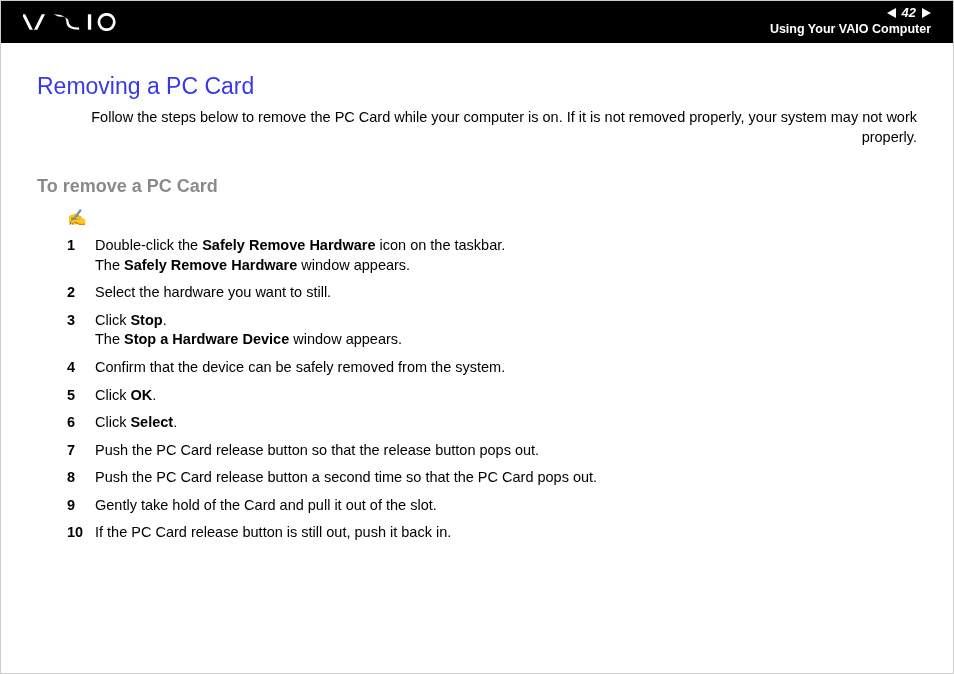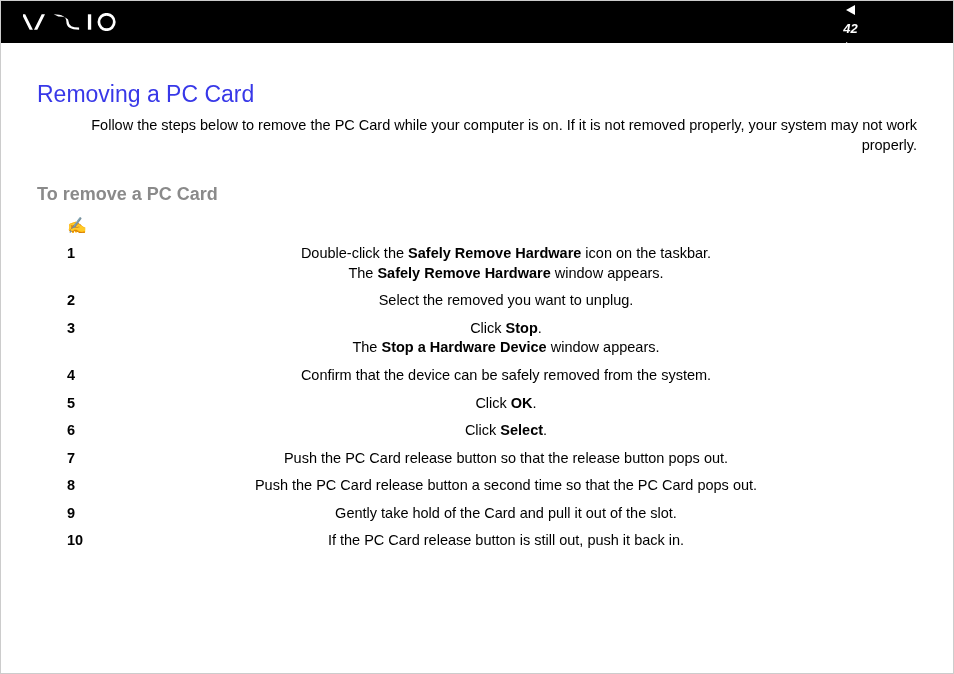--- a/index.html
+++ b/index.html
@@ -35,35 +35,34 @@
   }
   .nav-row {
     display: flex;
     align-items: center;
     justify-content: flex-end;
     gap: 6px;
     font-style: italic;
     font-weight: bold;
     font-size: 13px;
     margin-bottom: 2px;
-    flex-direction: column;
   }
   .nav-arrow-left, .nav-arrow-right {
     width: 0; height: 0;
     border-top: 5px solid transparent;
     border-bottom: 5px solid transparent;
   }
   .nav-arrow-left { border-right: 9px solid #fff; }
   .nav-arrow-right { border-left: 9px solid #fff; }
   .section-label {
     font-size: 12.5px;
     font-weight: bold;
   }
   .content {
-    padding: 38px 36px 0 36px;
+    padding: 30px 36px 0 36px;
   }
   .title {
     color: #3838e8;
     font-size: 23px;
     font-weight: normal;
     margin-bottom: 8px;
   }
   .intro {
     font-size: 14.5px;
     line-height: 1.35;
@@ -98,21 +97,21 @@
     margin-left: 30px;
     margin-bottom: 8px;
     font-size: 14.5px;
     line-height: 1.35;
   }
   .step-num {
     font-weight: bold;
     width: 28px;
     flex-shrink: 0;
   }
-  .step-body { flex: 1; text-align: center; }
+  .step-body { flex: 1; }
   .b { font-weight: bold; }
 </style>
 </head>
 <body>
 
 <div class="header">
   <div class="logo">
     <svg viewBox="0 0 200 32" width="110" fill="#fff">
       <path d="M0 2 L14 30 L20 30 L6 2 Z M36 2 L22 30 L28 30 L42 2 Z" transform="translate(-2,0)"></path>
       <path d="M36 2 Q58 2 58 16 Q58 30 80 30 L80 26 Q62 26 62 16 Q62 6 44 6 Z" transform="translate(18,0) scale(1.05 1)"></path>
@@ -142,21 +141,21 @@
   <div class="step">
     <div class="step-num">1</div>
     <div class="step-body">
       <span>Double-click the </span><span class="b">Safely Remove Hardware</span><span> icon on the taskbar.</span><br>
       <span>The </span><span class="b">Safely Remove Hardware</span><span> window appears.</span>
     </div>
   </div>
 
   <div class="step">
     <div class="step-num">2</div>
-    <div class="step-body">Select the removed you want to unplug.</div>
+    <div class="step-body">Select the hardware you want to still.</div>
   </div>
 
   <div class="step">
     <div class="step-num">3</div>
     <div class="step-body">
       <span>Click </span><span class="b">Stop</span><span>.</span><br>
       <span>The </span><span class="b">Stop a Hardware Device</span><span> window appears.</span>
     </div>
   </div>
 

